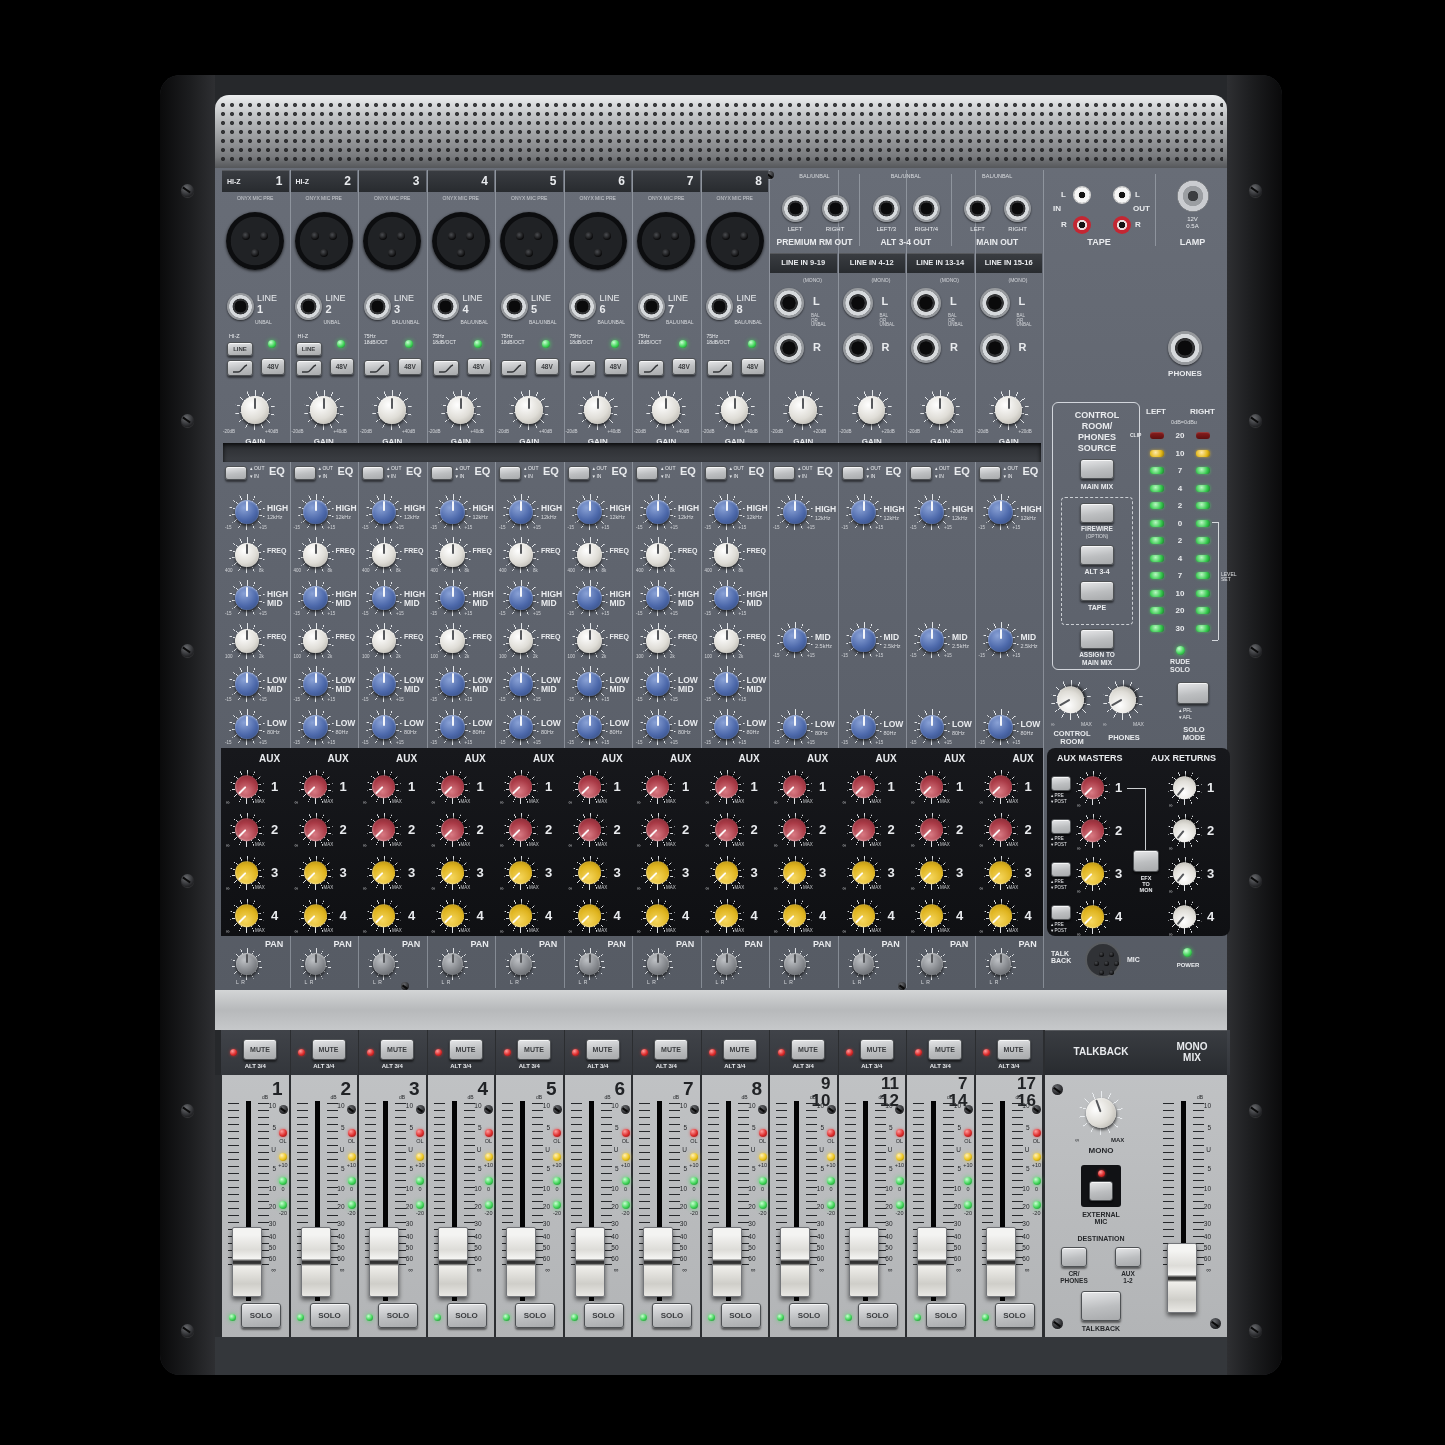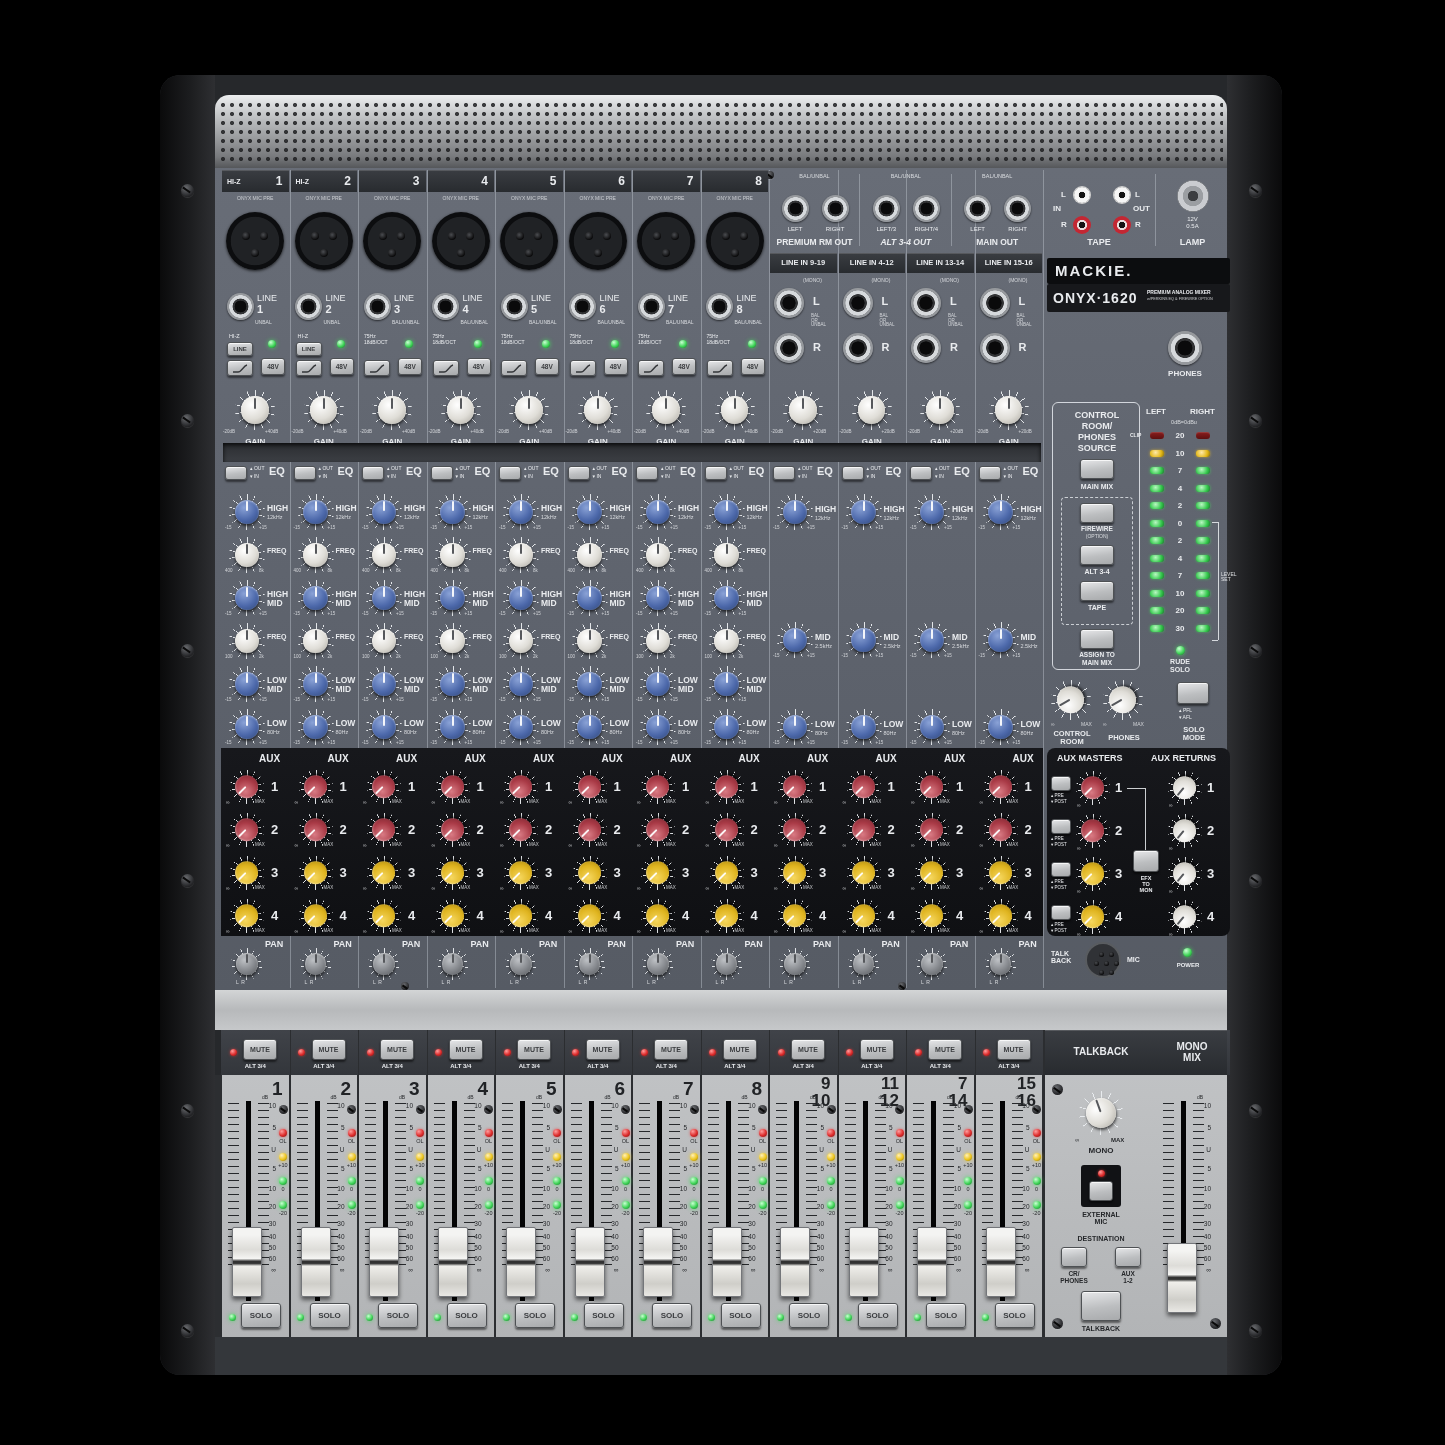--- a/index.html
+++ b/index.html
@@ -1256,21 +1256,21 @@
         <div class="a t ctr" style="left: 6px; top: 58px; width: 40px; font-size: 6px;">LEFT</div>
         <div class="a t ctr" style="left: 46px; top: 58px; width: 40px; font-size: 6px;">RIGHT</div>
         <div class="a t b ctr" style="left: 0px; top: 70px; width: 91px; font-size: 8.5px;">PREMIUM RM OUT</div>
       </div>
       <div class="a " style="left: 860.3px; top: 168px; width: 91px; height: 84px; z-index: 2;">
         <div class="a t ctr" style="left: 0px; top: 6px; width: 91px; opacity: 0.85; font-size: 5.5px;">BAL/UNBAL</div>
         <div class="a jackq" style="left: 12.5px; top: 26.5px; width: 27px; height: 27px;"></div>
         <div class="a jackq" style="left: 52.5px; top: 26.5px; width: 27px; height: 27px;"></div>
         <div class="a t ctr" style="left: 6px; top: 58px; width: 40px; font-size: 6px;">LEFT/3</div>
         <div class="a t ctr" style="left: 46px; top: 58px; width: 40px; font-size: 6px;">RIGHT/4</div>
-        <div class="a t b ctr" style="left: 0px; top: 70px; width: 91px; font-size: 8.5px; font-style: italic;">ALT 3-4 OUT</div>
+        <div class="a t b ctr" style="left: 0px; top: 70px; width: 91px; font-size: 8.5px;">ALT 3-4 OUT</div>
       </div>
       <div class="a sep" style="left: 859.3px; top: 174px; width: 1px; height: 72px;"></div>
       <div class="a " style="left: 951.7px; top: 168px; width: 91px; height: 84px; z-index: 2;">
         <div class="a t ctr" style="left: 0px; top: 6px; width: 91px; opacity: 0.85; font-size: 5.5px;">BAL/UNBAL</div>
         <div class="a jackq" style="left: 12.5px; top: 26.5px; width: 27px; height: 27px;"></div>
         <div class="a jackq" style="left: 52.5px; top: 26.5px; width: 27px; height: 27px;"></div>
         <div class="a t ctr" style="left: 6px; top: 58px; width: 40px; font-size: 6px;">LEFT</div>
         <div class="a t ctr" style="left: 46px; top: 58px; width: 40px; font-size: 6px;">RIGHT</div>
         <div class="a t b ctr" style="left: 0px; top: 70px; width: 91px; font-size: 8.5px;">MAIN OUT</div>
       </div>
@@ -1691,30 +1691,20 @@
         <div class="a t b" style="left: 90px; top: 37px; font-size: 8px;">OUT</div>
         <div class="a t b" style="left: 92px; top: 53px; font-size: 8px;">R</div>
         <div class="a t b ctr" style="left: 0px; top: 70px; width: 112px; font-size: 9px;">TAPE</div>
       </div>
       <div class="a sep" style="left: 1155px; top: 174px; width: 1px; height: 72px;"></div>
       <div class="a " style="left: 1155px; top: 168px; width: 75px; height: 84px; z-index: 2;">
         <div class="a bnc" style="left: 22px; top: 12px; width: 32px; height: 32px;"></div>
         <div class="a t ctr" style="left: 0px; top: 48px; width: 75px; font-size: 6px;">12V</div>
         <div class="a t ctr" style="left: 0px; top: 55px; width: 75px; font-size: 6px;">0.5A</div>
         <div class="a t b ctr" style="left: 0px; top: 70px; width: 75px; font-size: 9px;">LAMP</div>
-      </div>
-      <div class="a " style="left: 1047px; top: 258px; width: 183px; height: 54px; z-index: 2;">
-        <div class="a " style="left: 0px; top: 0px; width: 183px; height: 26px; background: rgb(12, 13, 15); border-radius: 2px;">
-          <div class="a t b" style="left: 8px; top: 5px; letter-spacing: 2px; font-size: 15px;">MACKIE.</div>
-        </div>
-        <div class="a " style="left: 0px; top: 26px; width: 183px; height: 28px; background: rgb(23, 24, 27); border-radius: 2px;">
-          <div class="a t b" style="left: 6px; top: 7px; letter-spacing: 1px; font-size: 14px;">ONYX·1620</div>
-          <div class="a t b" style="left: 100px; top: 6px; font-size: 5px;">PREMIUM ANALOG MIXER</div>
-          <div class="a t " style="left: 100px; top: 13px; opacity: 0.8; font-size: 3.8px;">w/PERKINS EQ &amp; FIREWIRE OPTION</div>
-        </div>
       </div>
       <div class="a jackq" style="left: 1168px; top: 331px; width: 34px; height: 34px; z-index: 2;"></div>
       <div class="a t b ctr" style="left: 1150px; top: 370px; width: 70px; font-size: 8px; z-index: 2;">PHONES</div>
       <div class="a outline" style="left: 1052px; top: 402px; width: 88px; height: 268px; z-index: 2;">
         <div class="a t b ctr" style="left: 0px; top: 8px; width: 88px; font-size: 9px;">CONTROL</div>
         <div class="a t b ctr" style="left: 0px; top: 19px; width: 88px; font-size: 9px;">ROOM/</div>
         <div class="a t b ctr" style="left: 0px; top: 30px; width: 88px; font-size: 9px;">PHONES</div>
         <div class="a t b ctr" style="left: 0px; top: 41px; width: 88px; font-size: 9px;">SOURCE</div>
         <div class="a btn" style="left: 27px; top: 56px; width: 34px; height: 20px;"></div>
         <div class="a t b ctr" style="left: 0px; top: 80px; width: 88px; font-size: 7px;">MAIN MIX</div>
@@ -2373,21 +2363,21 @@
         <div class="a led led-green" style="left: 57px; top: 126px; width: 8px; height: 8px;"></div>
         <div class="a t ctr" style="left: 50px; top: 136px; width: 22px; font-size: 5.5px; color: rgb(38, 40, 43);">-20</div>
         <div class="a fcap" style="left: 10px; top: 152px; width: 30px; height: 70px;"></div>
         <div class="a led led-green" style="left: 6.5px; top: 238.5px; width: 7px; height: 7px;"></div>
         <div class="a btn" style="left: 19px; top: 228px; width: 40px; height: 25px;">
           <div class="bl" style="font-size: 8px;">SOLO</div>
         </div>
       </div>
       <div class="a dsep" style="left: 906px; top: 1075px; width: 2px; height: 262px;"></div>
       <div class="a fstrip" style="left: 975.5px; top: 1075px; width: 66.5px; height: 262px; z-index: 2;">
-        <div class="a t b rt" style="left: 38.5px; top: 0px; width: 22px; font-size: 17px; color: rgb(33, 35, 38);">15</div>
+        <div class="a t b rt" style="left: 38.5px; top: 0px; width: 22px; font-size: 17px; color: rgb(33, 35, 38);">17</div>
         <div class="a t b rt" style="left: 38.5px; top: 17px; width: 22px; font-size: 17px; color: rgb(33, 35, 38);">16</div>
         <div class="a t td" style="left: 40px; top: 20px; font-size: 5px; color: rgb(38, 40, 43);">dB</div>
         <div class="a vticks" style="left: 6px; top: 28px; width: 11px; height: 168px;"></div>
         <div class="a slot" style="left: 24px; top: 26px; width: 5px; height: 200px;"></div>
         <div class="a vticks" style="left: 36px; top: 28px; width: 11px; height: 168px;"></div>
         <div class="a t rt" style="left: 42px; top: 28px; width: 12px; font-size: 6.5px; color: rgb(38, 40, 43);">10</div>
         <div class="a t rt" style="left: 42px; top: 50px; width: 12px; font-size: 6.5px; color: rgb(38, 40, 43);">5</div>
         <div class="a t rt" style="left: 42px; top: 72px; width: 12px; font-size: 6.5px; color: rgb(38, 40, 43);">U</div>
         <div class="a t rt" style="left: 42px; top: 91px; width: 12px; font-size: 6.5px; color: rgb(38, 40, 43);">5</div>
         <div class="a t rt" style="left: 42px; top: 111px; width: 12px; font-size: 6.5px; color: rgb(38, 40, 43);">10</div>

